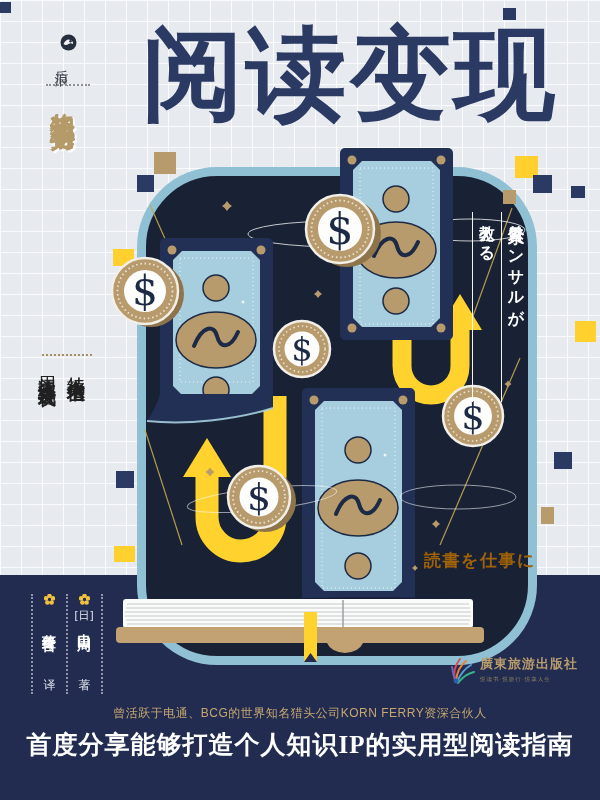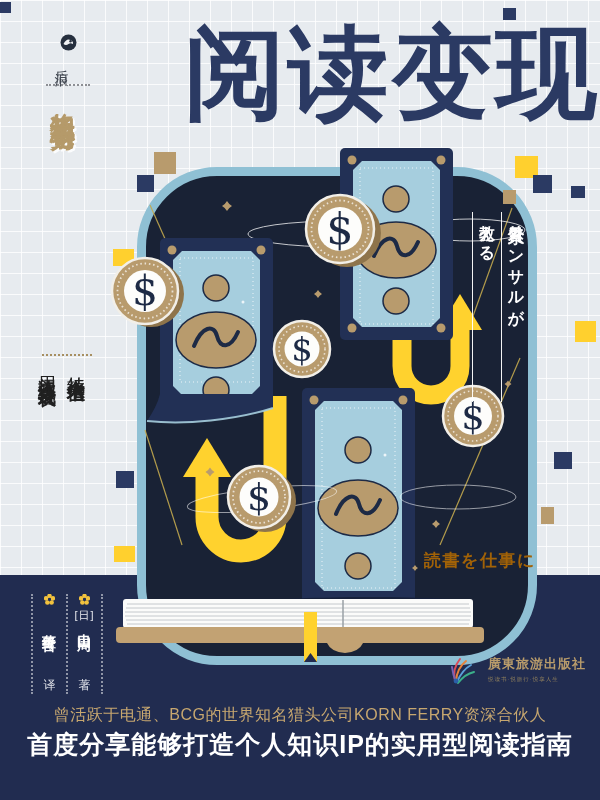--- a/index.html
+++ b/index.html
@@ -19,23 +19,23 @@
   .sq{z-index:2;}
   .sq-navy{background:#2b3a63;} .sq-tan{background:#b89b6d;} .sq-yellow{background:#ffd02e;}
 
   
   .panel{left:137px;top:167px;width:382px;height:480px;background:#192235;
          border:9px solid #8fc0d4;border-radius:80px;z-index:3;}
 
   svg.illu{left:0;top:0;z-index:4;pointer-events:none;}
 
   
-  .title{left:100px;top:22px;width:500px;text-align:right;color:#2b3a63;
+  .title{left:100px;top:22px;width:500px;text-align:center;color:#2b3a63;
          font-size:101px;font-weight:900;letter-spacing:3px;line-height:1.04;z-index:5;
-         font-family:Liberation Serif, serif;}
+         font-family:Liberation Sans, sans-serif;}
 
   
   .imprint{left:53px;top:34px;width:30px;text-align:center;z-index:5;}
   .imprint-name{writing-mode:vertical-rl;font-family:"DejaVu Serif",serif;
                 font-size:14px;letter-spacing:3px;color:#3c424c;margin-top:3px;}
   .imprint-rule{left:46px;top:84px;width:44px;border-top:2px dotted #8d8f94;z-index:5;}
 
   
   .gold-head{left:46px;top:93px;height:260px;writing-mode:vertical-rl;
     font-size:24.5px;font-weight:900;letter-spacing:1.5px;color:#b59a6a;
@@ -63,30 +63,30 @@
   .a-sep{border-left:2px dotted rgba(255,255,255,.5);height:100px;margin:0 1px;}
   .a-col{width:31px;display:flex;flex-direction:column;align-items:center;height:100px;}
   .a-flower{margin-bottom:3px;}
   .a-origin{color:#e8e9ee;font-size:11px;letter-spacing:1px;}
   .a-name{writing-mode:vertical-rl;color:#fff;font-size:14px;font-weight:700;letter-spacing:2px;}
   .a-role{margin-top:auto;color:#dfe1e8;font-size:12px;}
   .a-spacer{height:15px;}
 
   
   .pub{left:450px;top:655px;width:140px;display:flex;align-items:flex-start;z-index:6;}
-  .pub-texts{margin-left:12px;}
+  .pub-texts{margin-left:4px;}
   .pub-name{color:#b99c6b;font-size:13px;font-weight:700;letter-spacing:1px;
             font-family:"Liberation Serif",serif;}
   .pub-tag{color:#93825d;font-size:5.5px;letter-spacing:1px;margin-top:3px;}
 
   
   .bottom1{left:0;top:705px;width:600px;text-align:center;color:#c7a76f;
-           font-size:16px;letter-spacing:.5px;z-index:6;}
+           font-size:12px;letter-spacing:.5px;z-index:6;}
   .bottom2{left:0;top:728px;width:600px;text-align:center;color:#ffffff;
-           font-size:25px;font-weight:700;letter-spacing:1px;z-index:6;}
+           font-size:25px;font-weight:700;letter-spacing:1px;z-index:6;font-family:Liberation Serif, serif;}
 </style>
 </head>
 <body>
 
 <div class="abs grid-bg"></div>
 <div class="abs band"></div>
 
 <div class="abs sq sq-navy" style="left:0;top:2px;width:11px;height:11px"></div>
 <div class="abs sq sq-navy" style="left:503px;top:8px;width:13px;height:12px"></div>
 <div class="abs sq sq-tan" style="left:154px;top:152px;width:22px;height:22px"></div>

